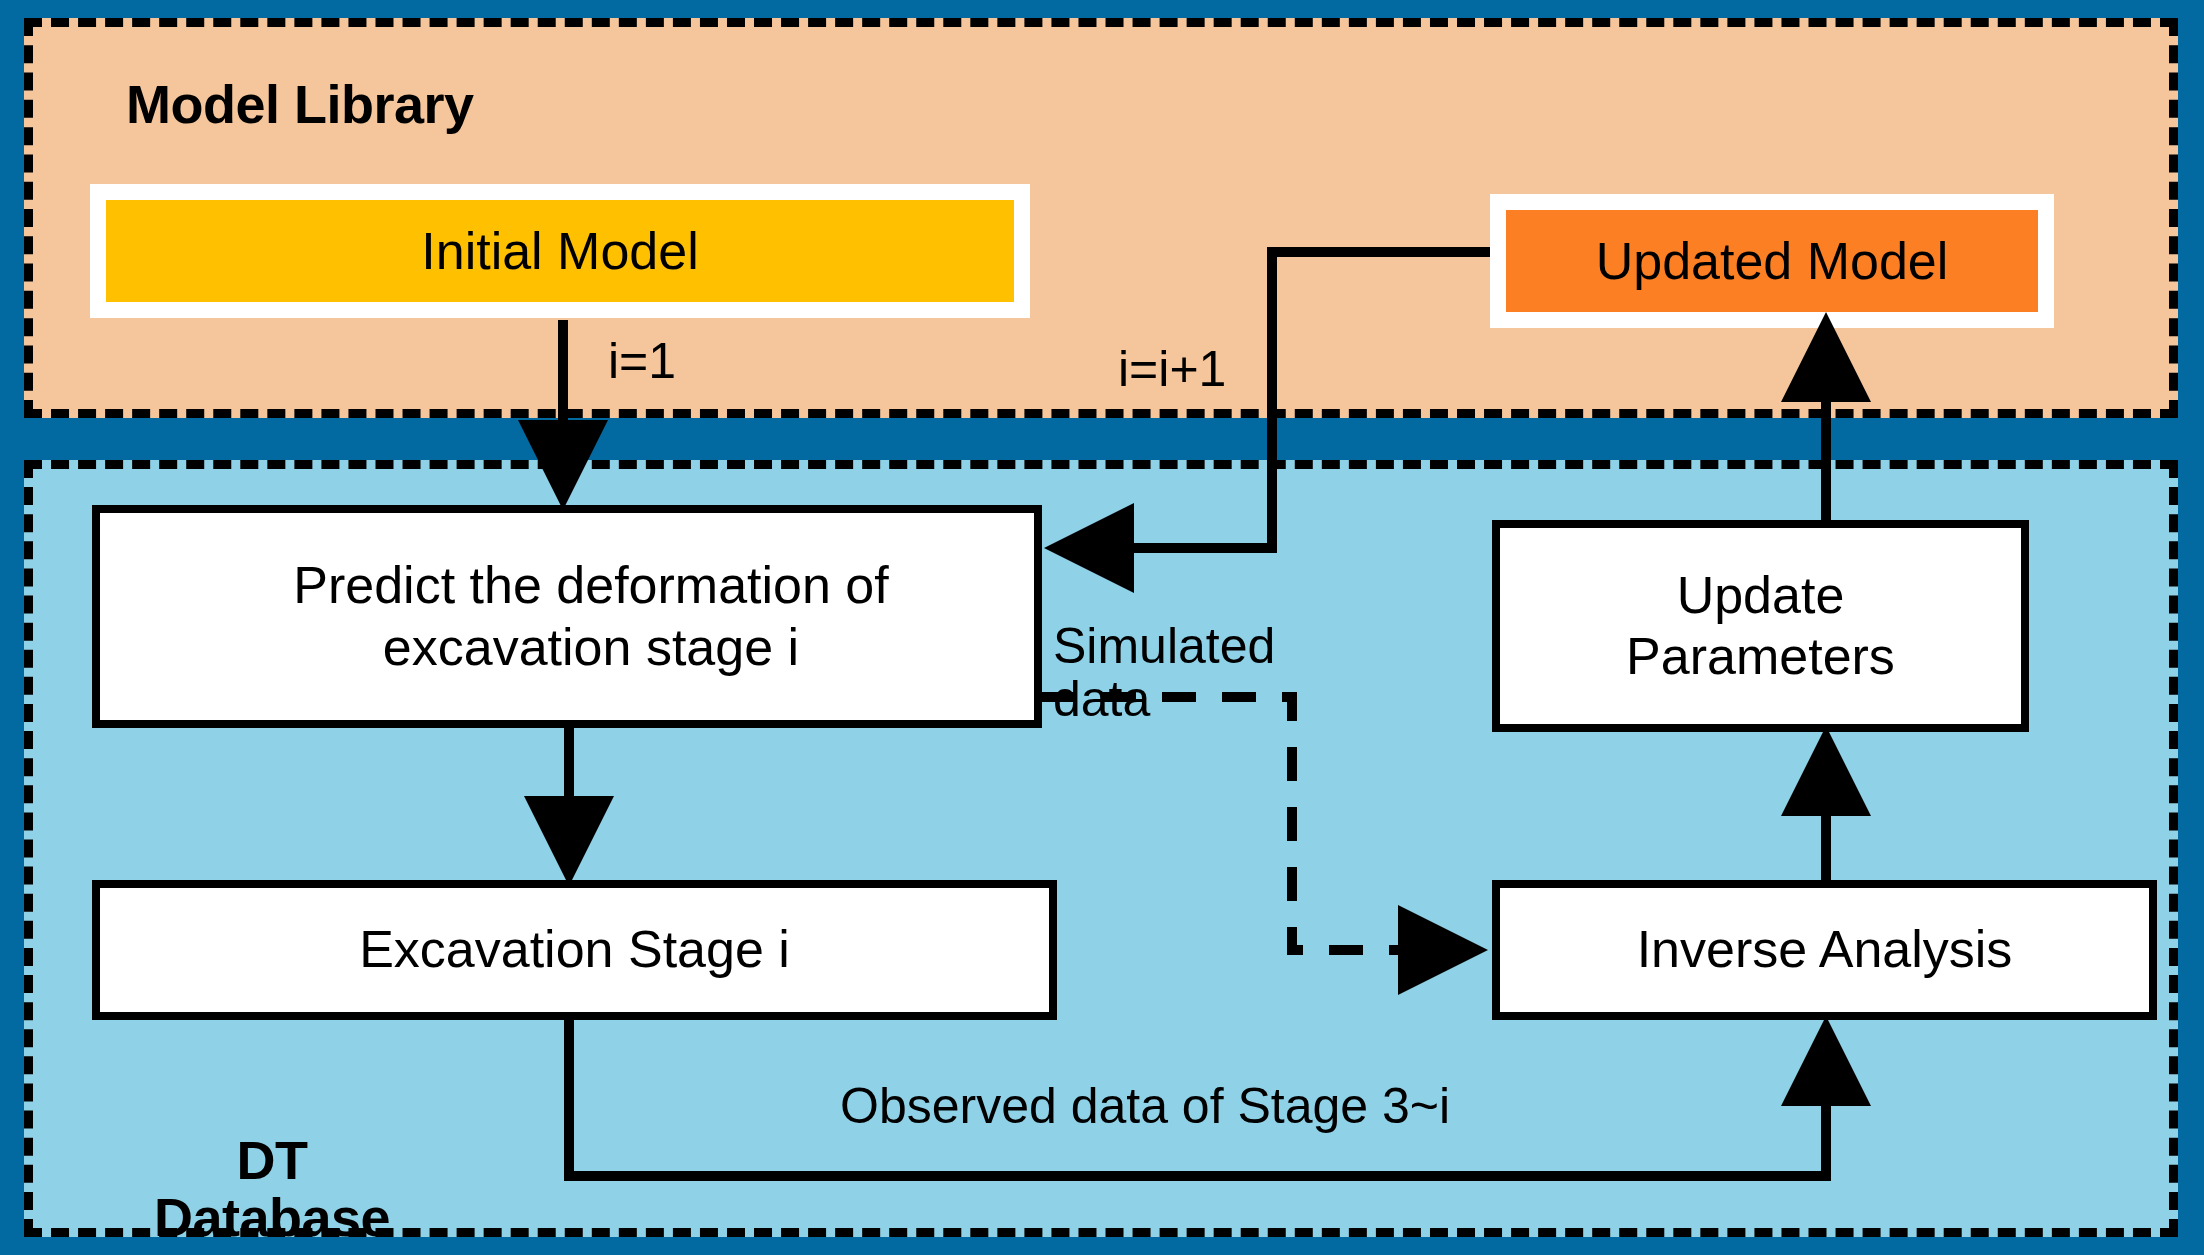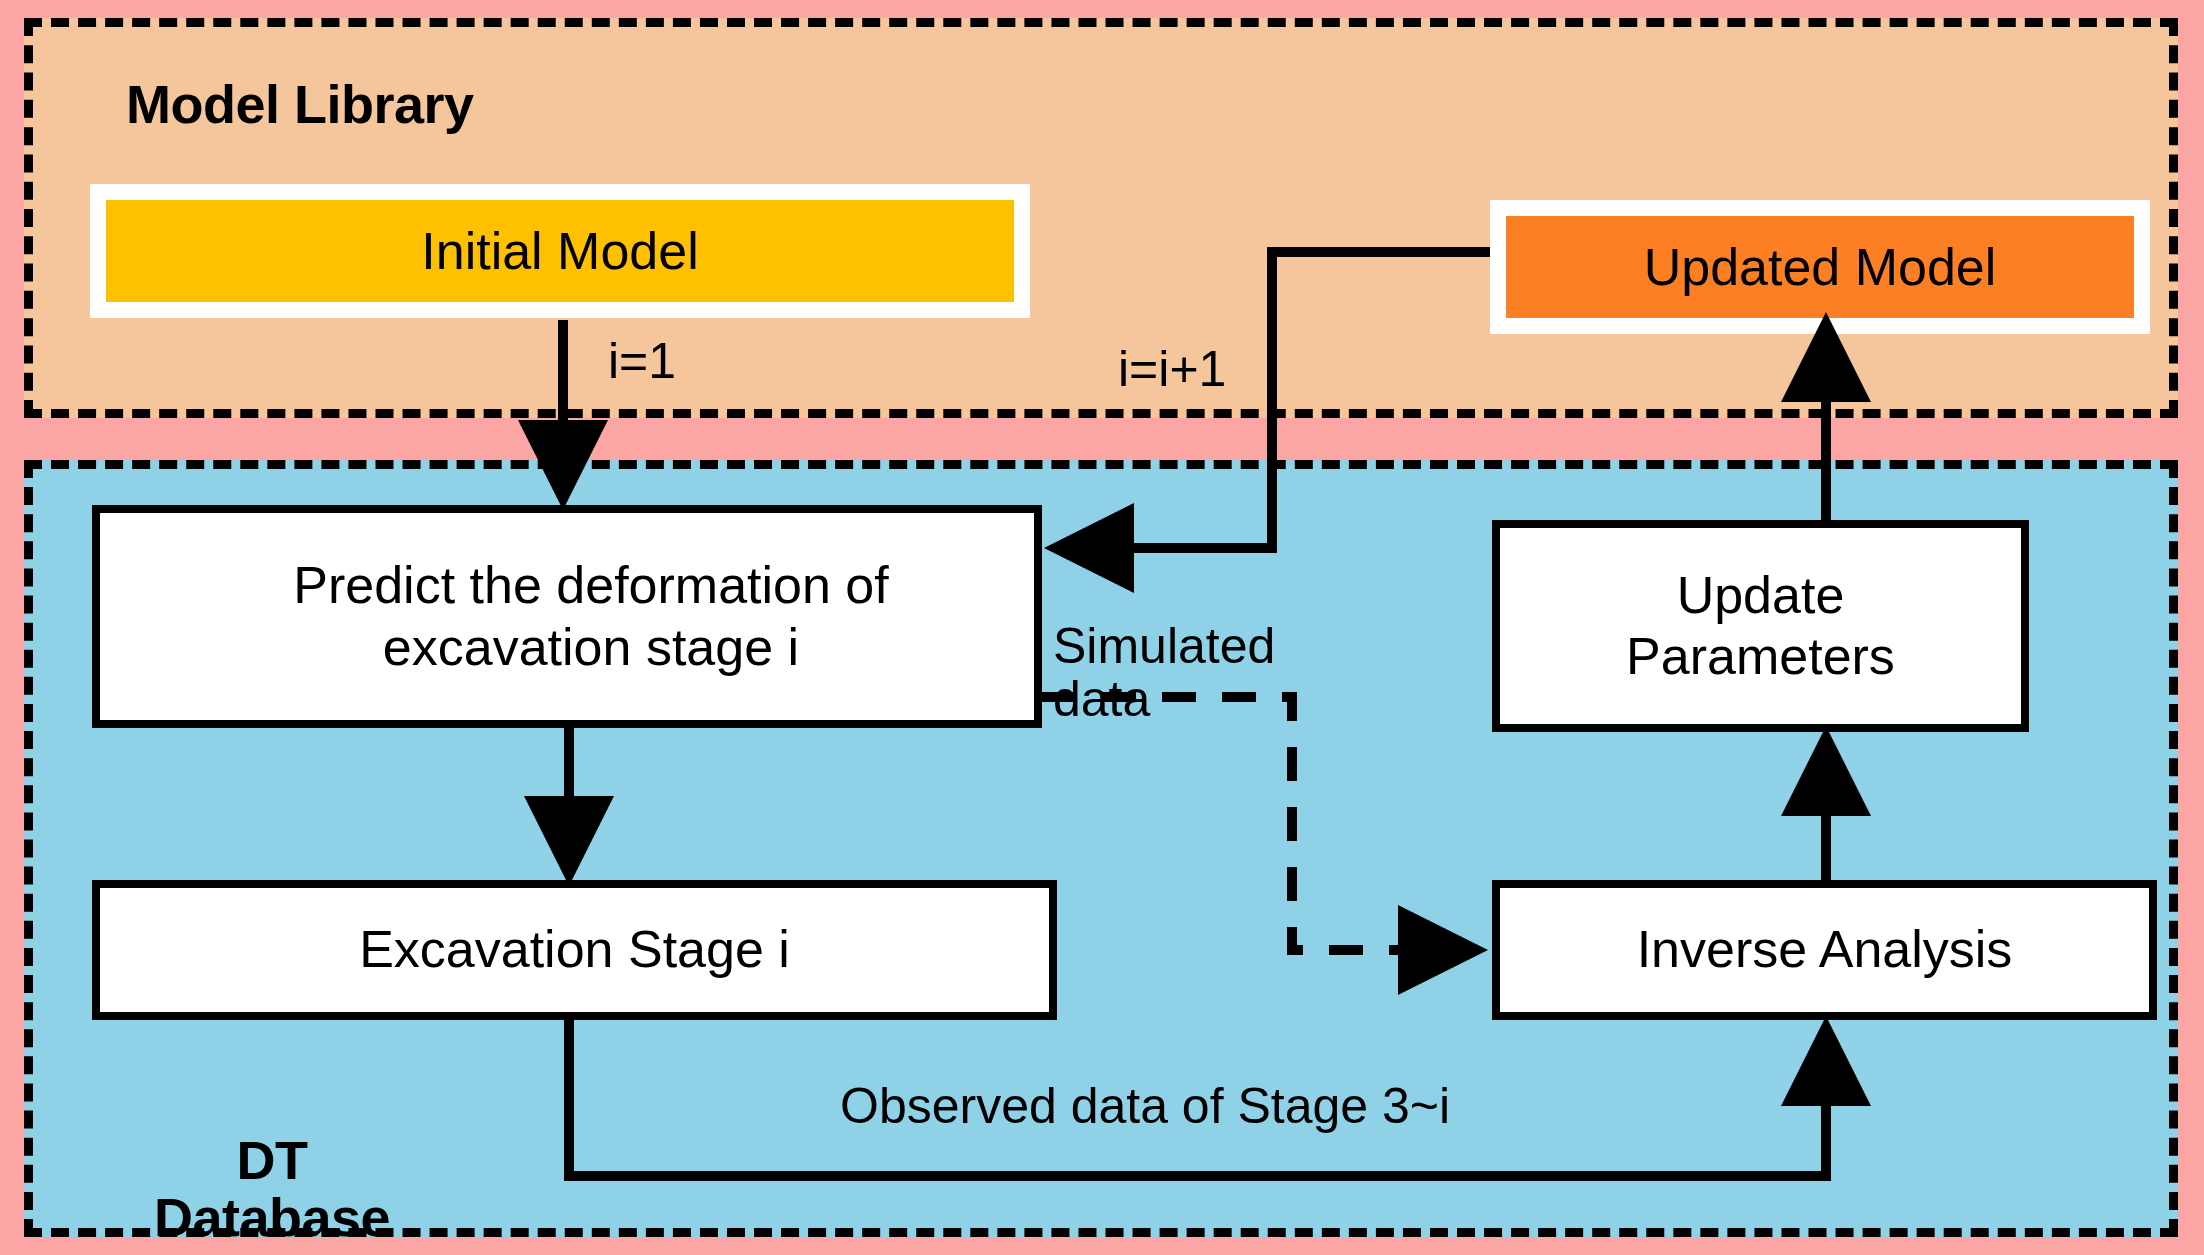--- a/index.html
+++ b/index.html
@@ -7,21 +7,21 @@
     padding: 0;
     background: #ffffff;
   }
   body {
     font-family: "Liberation Sans", sans-serif;
   }
   #stage {
     position: relative;
     width: 2204px;
     height: 1255px;
-    background: #fca5a5;
+    background: #0369a1;
     overflow: hidden;
   }
 
   
   .panel {
     position: absolute;
     box-sizing: border-box;
     border: 9px dashed #000000;
   }
   #model-library-panel {
@@ -81,22 +81,22 @@
   #initial-model-frame {
     left: 90px;
     top: 184px;
     width: 940px;
     height: 134px;
   }
   #initial-model-inner { background: #FFC000; }
 
   #updated-model-frame {
     left: 1490px;
-    top: 200px;
-    width: 660px;
+    top: 194px;
+    width: 564px;
     height: 134px;
   }
   #updated-model-inner { background: #FC7F23; }
 
   
   .proc-box {
     position: absolute;
     box-sizing: border-box;
     background: #ffffff;
     border: 8px solid #000000;

